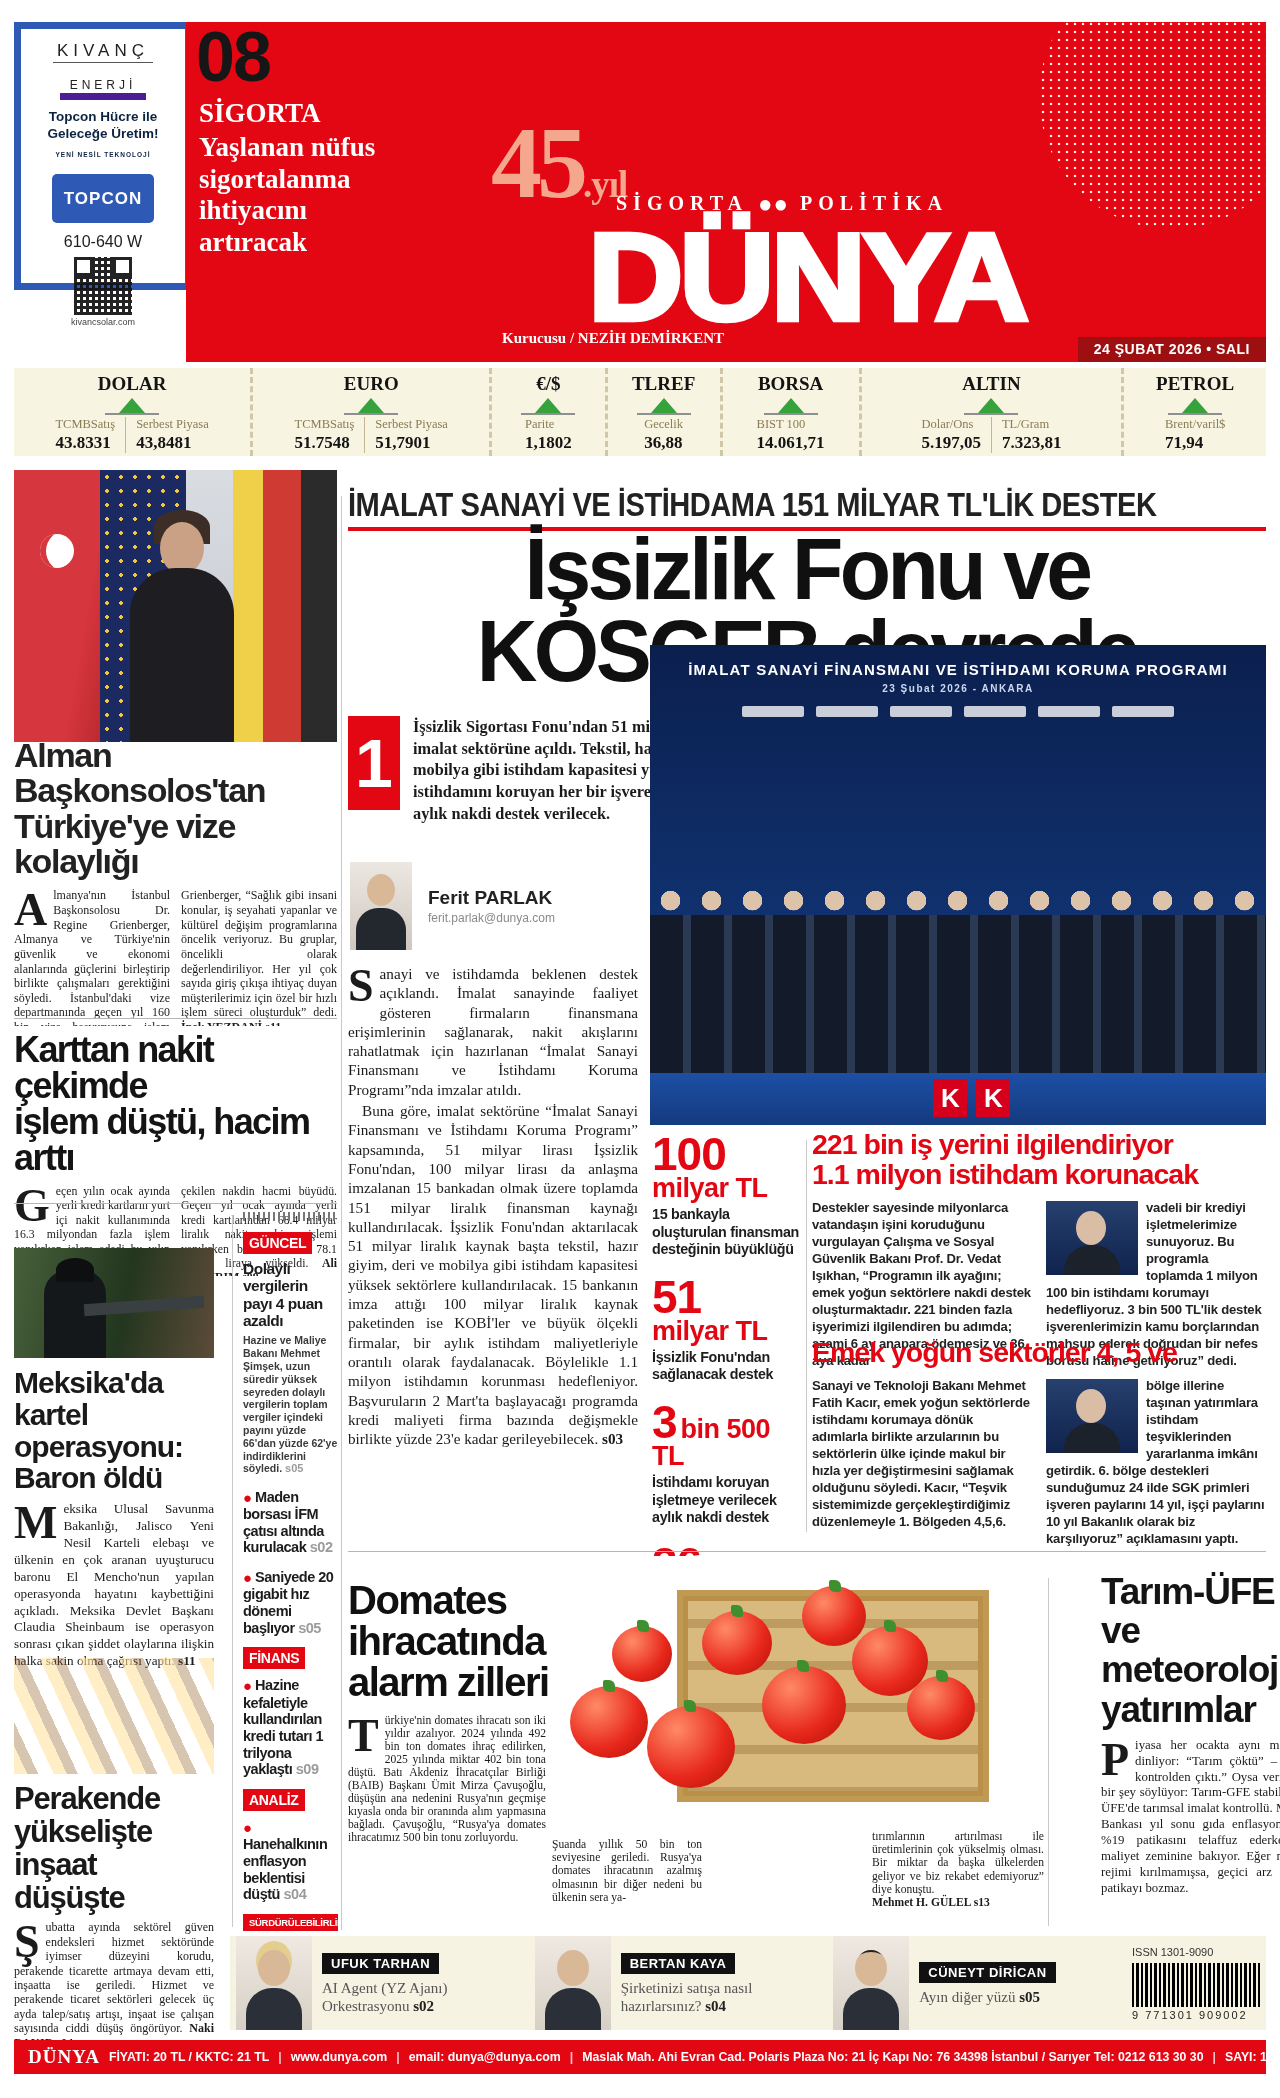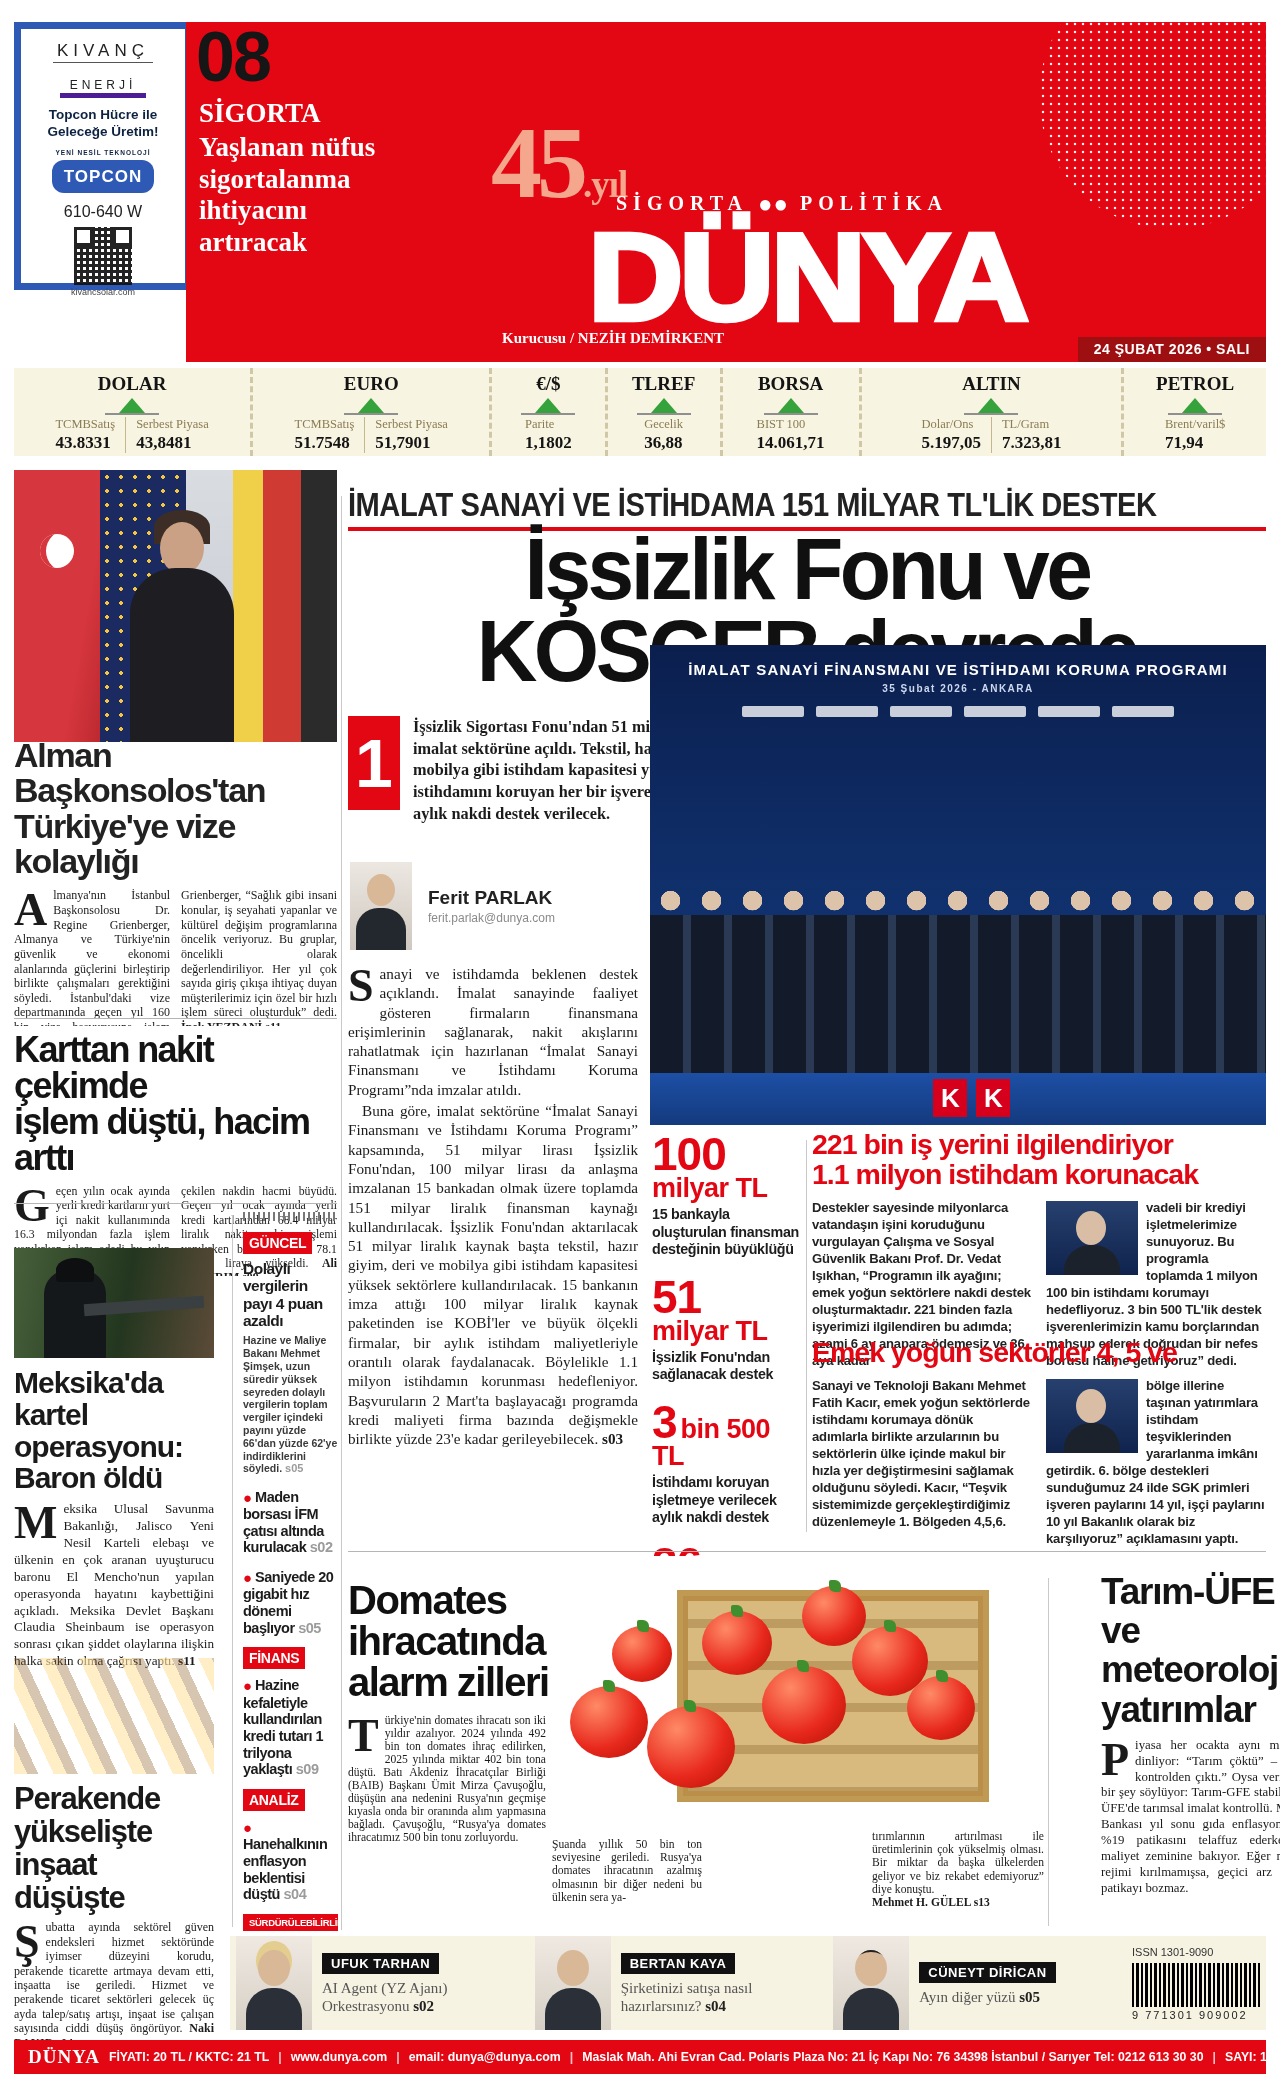--- a/index.html
+++ b/index.html
@@ -6,26 +6,26 @@
   #page{position:relative;width:1280px;height:2098px;background:#fff;overflow:hidden;
         font-family:"Liberation Serif","DejaVu Serif",serif;color:#1b1b1b}
   .abs{position:absolute}
   .hs{font-family:"Liberation Sans","DejaVu Sans",sans-serif}
   b{font-weight:bold}
 
   
   #ad{left:14px;top:22px;width:164px;height:254px;border:7px solid #2e59b5;background:#fff;text-align:center}
   #ad .b1{font:17px "Liberation Sans",sans-serif;letter-spacing:5px;margin-top:12px;color:#222;
           border-bottom:1px solid #555;display:inline-block;padding:0 4px 1px}
-  #ad .b2{font:12px "Liberation Sans",sans-serif;letter-spacing:4px;color:#222;border-bottom:5px solid #4c1d95;
+  #ad .b2{font:12px "Liberation Sans",sans-serif;letter-spacing:4px;color:#222;border-bottom:7px solid #4c1d95;
           display:inline-block;padding:0 10px 1px;margin-top:15px}
   #ad .slog{font:bold 13.5px/1.25 "Liberation Sans",sans-serif;color:#0d2240;margin-top:9px}
   #ad .tech{font:bold 6.5px "Liberation Sans",sans-serif;color:#0d2240;letter-spacing:1px;margin-top:8px}
-  #ad .topcon{background:#2e59b5;color:#fff;border-radius:12px;font:bold 17px/1 "Liberation Sans",sans-serif;
-          letter-spacing:1px;padding:8px 12px;display:inline-block;margin-top:4px}
+  #ad .topcon{background:#2e59b5;color:#fff;border-radius:5px;font:bold 17px/1 "Liberation Sans",sans-serif;
+          letter-spacing:1px;padding:16px 12px;display:inline-block;margin-top:16px}
   #ad .watt{font:16px "Liberation Sans",sans-serif;color:#222;margin-top:10px}
   #ad .qr{width:58px;height:58px;margin:6px auto 2px;position:relative;opacity:.92;
         background:repeating-linear-gradient(0deg,#111 0 3px,transparent 3px 6px),
                    repeating-linear-gradient(90deg,#111 0 3px,transparent 3px 6px)}
   #ad .qr:before,#ad .qr:after{content:"";position:absolute;width:13px;height:13px;border:3px solid #111;background:#fff}
   #ad .qr:before{left:0;top:0}#ad .qr:after{right:0;top:0}
   #ad .adurl{font:9px "Liberation Sans",sans-serif;color:#444}
 
   
   #banner{left:186px;top:22px;width:1080px;height:340px;background:#e30613;overflow:hidden;color:#fff}
@@ -356,21 +356,21 @@
   <div id="byline" class="abs">
     <div class="bl-img"></div>
     <div>
       <div class="bl-name">Ferit PARLAK</div>
       <div class="bl-mail">ferit.parlak@dunya.com</div>
     </div>
   </div>
 
   <div id="ceremony" class="abs">
     <div class="cer-title">İMALAT SANAYİ FİNANSMANI VE İSTİHDAMI KORUMA PROGRAMI</div>
-    <div class="cer-sub">35 Şubat 2026 - ANKARA</div>
+    <div class="cer-sub">23 Şubat 2026 - ANKARA</div>
     <div class="cer-logos">
       <div class="cl"></div>
         <div class="cl"></div>
         <div class="cl"></div>
         <div class="cl"></div>
         <div class="cl"></div>
         <div class="cl"></div>
     </div>
     <div class="people">
       <div class="heads"></div>

